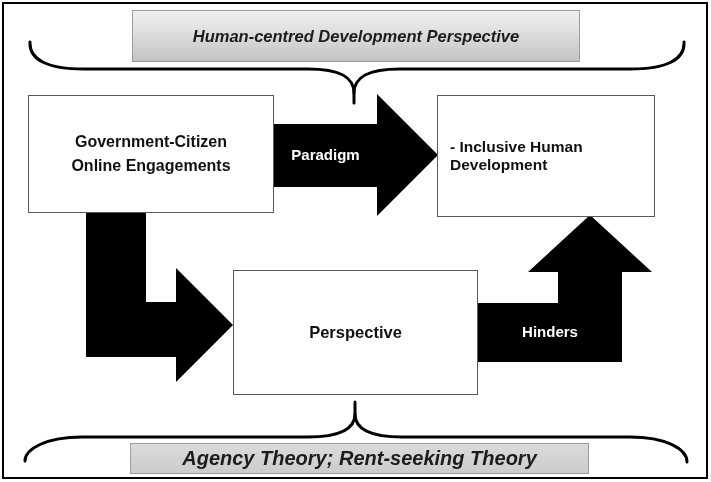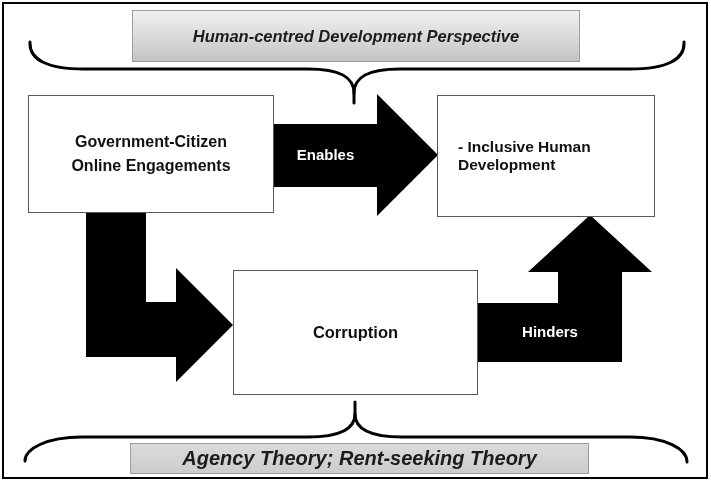--- a/index.html
+++ b/index.html
@@ -32,21 +32,21 @@
     color:#111;font-weight:bold;box-sizing:border-box;
   }
   .node-left{
     left:28px;top:95px;width:246px;height:118px;
     display:flex;flex-direction:column;justify-content:center;align-items:center;
     text-align:center;font-size:16px;line-height:24px;
   }
   .node-right{
     left:437px;top:95px;width:218px;height:122px;
     display:flex;flex-direction:column;justify-content:center;gap:15px;
-    padding-left:20px;font-size:15.5px;
+    padding-left:12px;font-size:15.5px;
   }
   .node-corruption{
     left:233px;top:270px;width:245px;height:125px;
     display:flex;justify-content:center;align-items:center;
     font-size:16.5px;
   }
   svg.overlay{position:absolute;left:0;top:0;width:711px;height:482px;}
   .arrow-label{
     position:absolute;color:#ffffff;font-weight:bold;font-size:15px;
     text-align:center;
@@ -86,24 +86,24 @@
   <div class="node node-left">
     <div>Government-Citizen</div>
     <div>Online Engagements</div>
   </div>
 
   <div class="node node-right">
     <div>- Inclusive Human Development</div>
   </div>
 
   <div class="node node-corruption">
-    <div>Corruption</div>
+    <div>Perspective</div>
   </div>
 
-  <div class="arrow-label label-enables">Enables</div>
+  <div class="arrow-label label-enables">Paradigm</div>
   <div class="arrow-label label-hinders">Hinders</div>
 
   <div class="banner banner-bottom">
     <div>Agency Theory; Rent-seeking Theory</div>
   </div>
 
   <div class="frame"></div>
 </div>
 
 </body></html>

